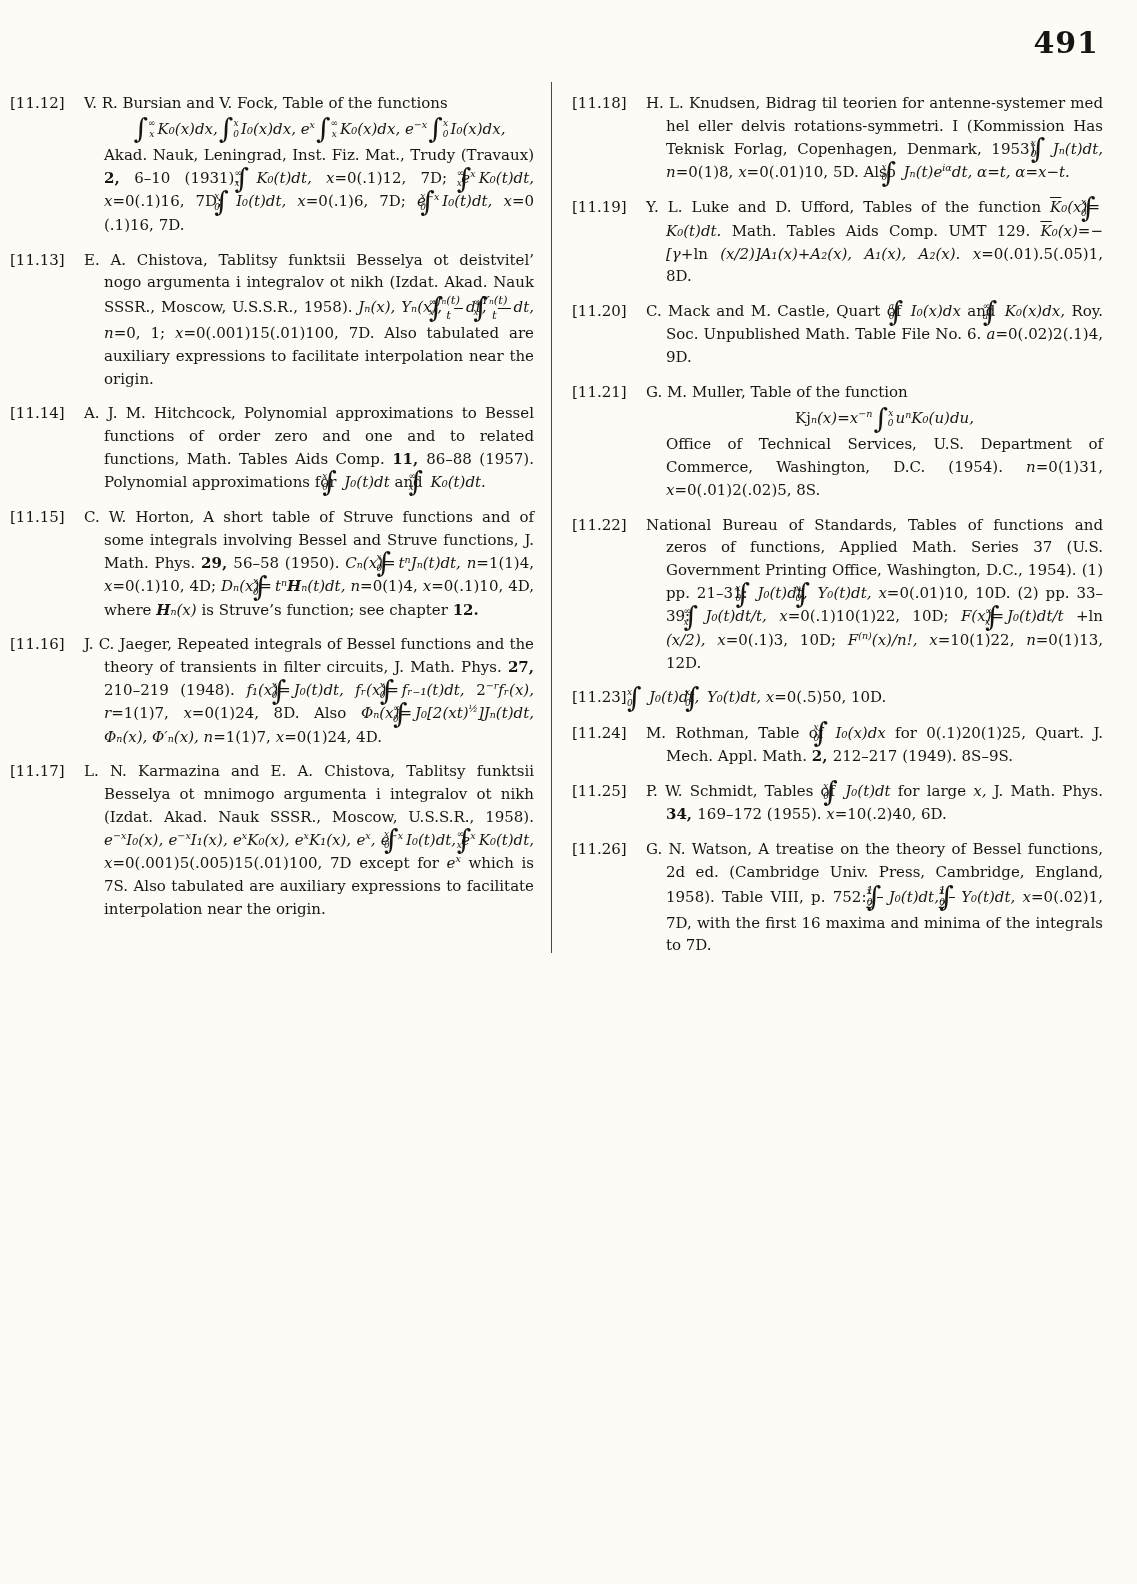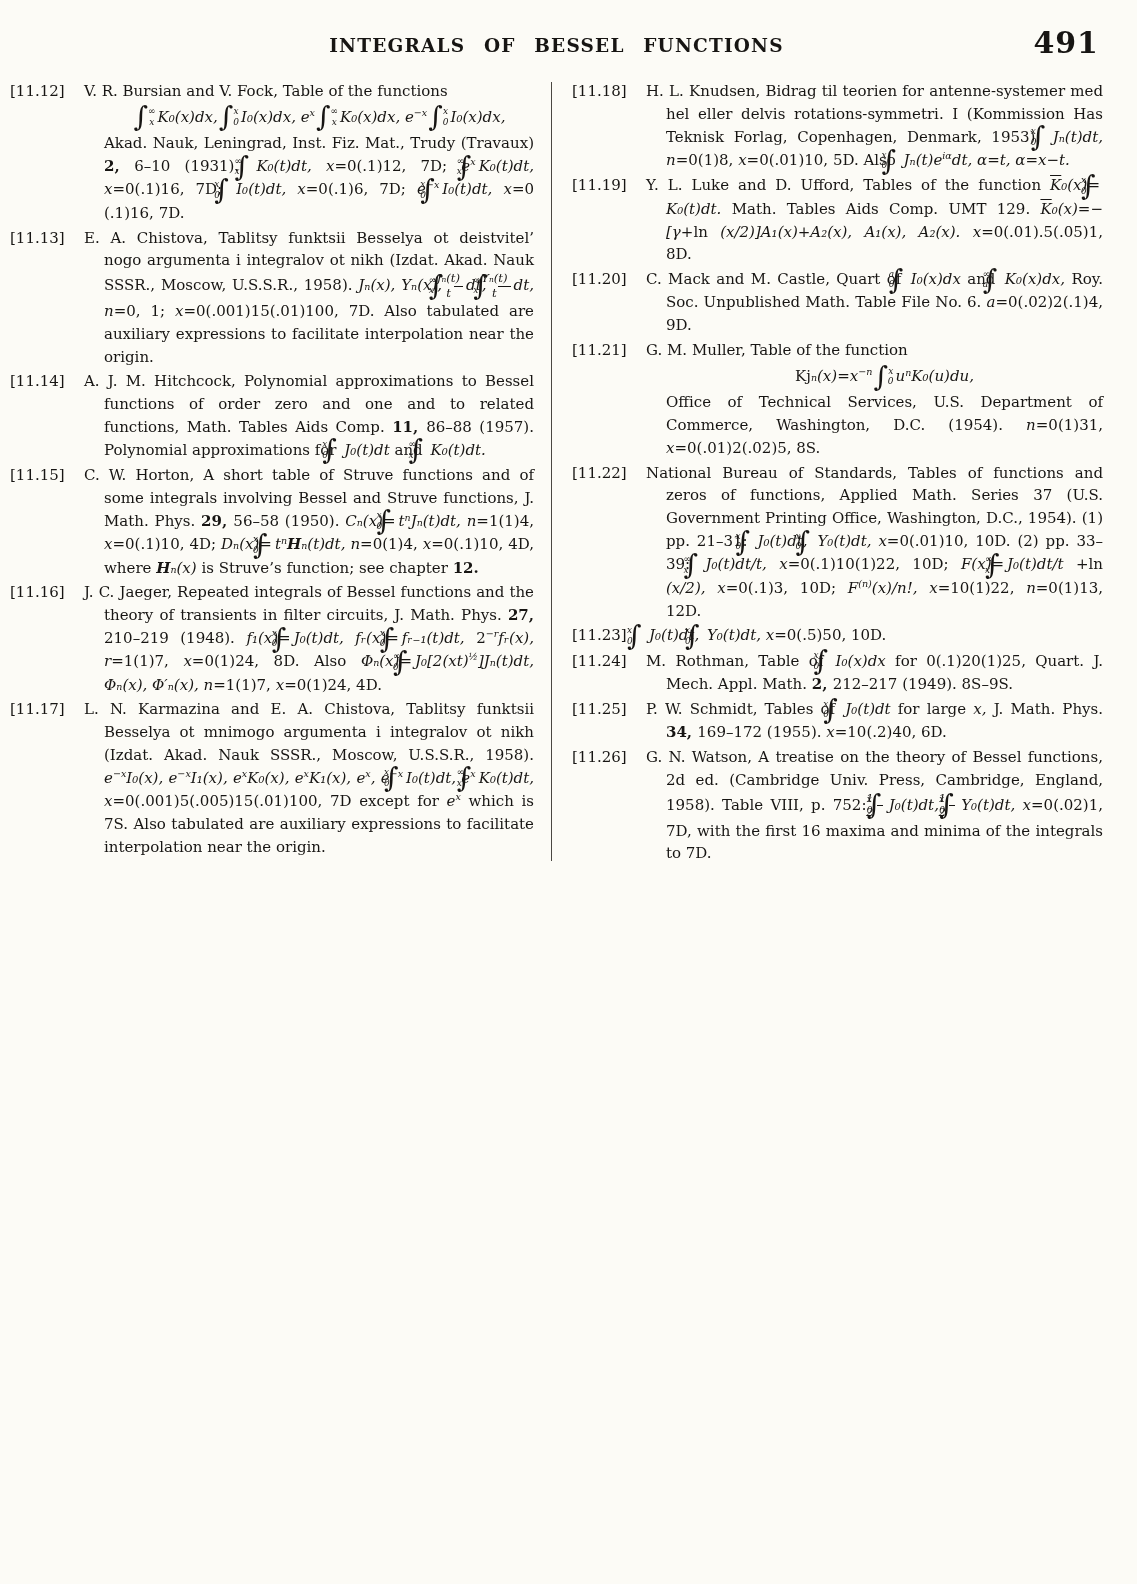--- a/index.html
+++ b/index.html
@@ -29,20 +29,21 @@
   .colL{flex:0 0 524px;}
   .rule{flex:0 0 1px;background:#4a4742;margin:2px 20px 6px 17px;}
   .colR{flex:1 1 auto;min-width:0;}
 
   .entry{
     position:relative;
     padding-left:94px;
     text-indent:-20px;
     text-align:justify;
     margin-bottom:2px;
+    margin-top:12px;
   }
   .lbl{position:absolute;left:0;top:0;text-indent:0;white-space:nowrap;}
 
   .disp{text-align:center;text-indent:0;margin:3px 0 3px 0;}
 
   .up{font-style:normal;}
   .it{font-style:italic;}
   .bd{font-weight:700;}
   .bi{font-weight:700;font-style:italic;}
   .sup{font-size:64%;vertical-align:super;font-style:italic;line-height:0;}
@@ -57,21 +58,20 @@
   .frac{display:inline-flex;flex-direction:column;vertical-align:middle;
         text-align:center;font-size:78%;line-height:1.15;font-style:italic;margin:0 3px;align-items:center;}
   .fn{border-bottom:1px solid currentColor;padding:0 3px;}
   .fd{padding:0 3px;}
 </style>
 </head>
 <body>
 
 <div class="page">
   <div class="header">
-    <div class="title">INTEGRALS OF BESSEL FUNCTIONS</div>
     <div class="pagenum">491</div>
   </div>
   <div class="cols">
     <div class="colL">
         <div class="entry"><span class="lbl">[11.12]</span><span class="up">V. R. Bursian and V. Fock, Table of the functions</span><div class="disp"><span class="int">
               <span class="isym">∫</span>
               <span class="lims">
                 <span class="ul">∞</span>
                 <span class="ll">x</span>
               </span>

